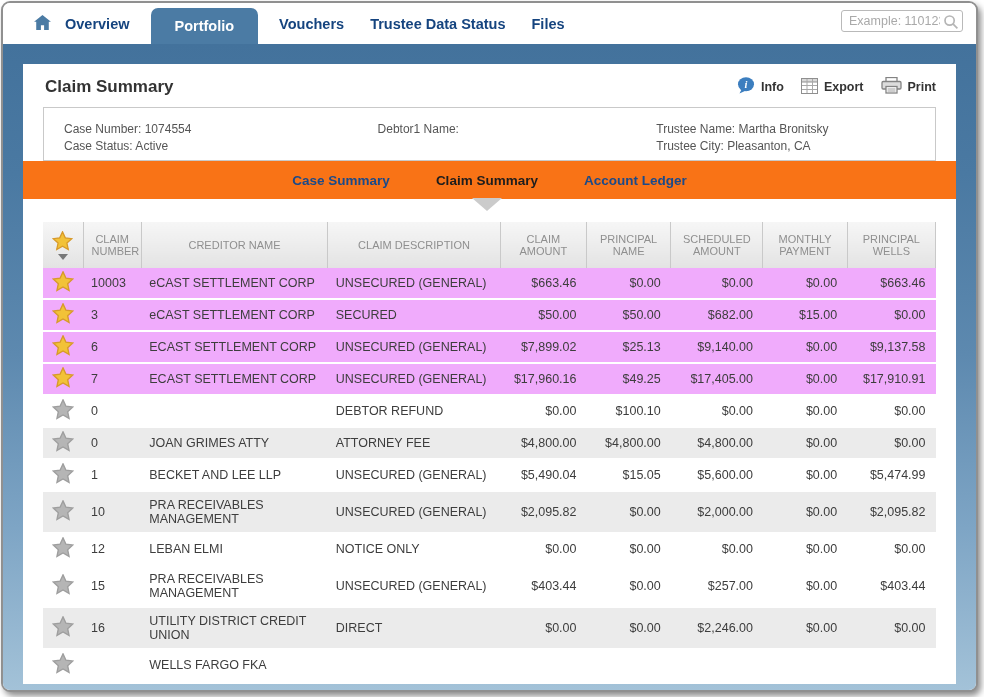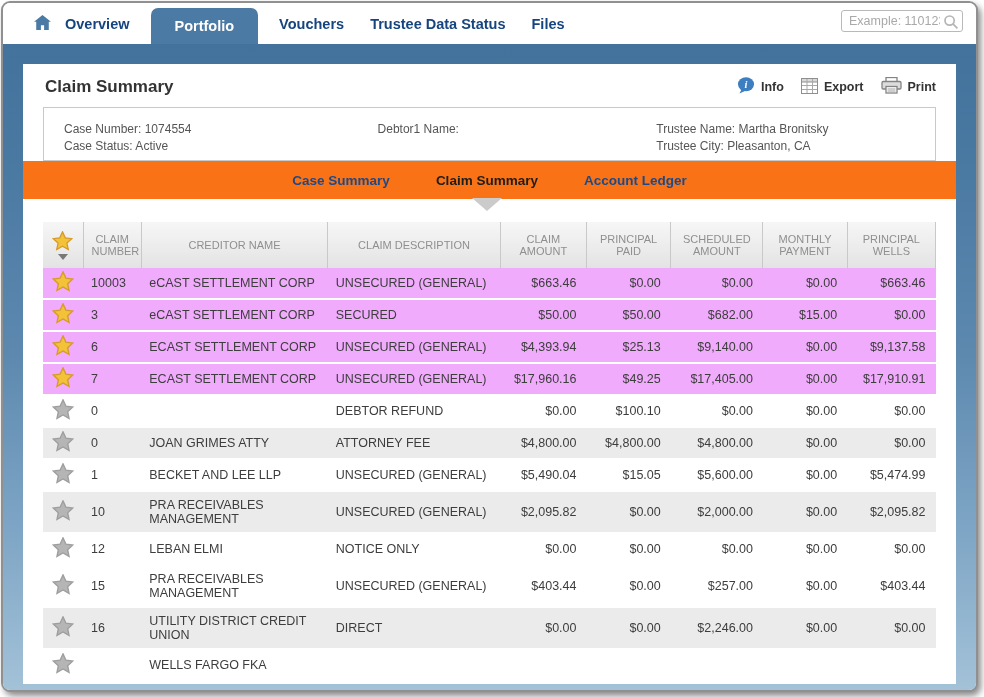--- a/index.html
+++ b/index.html
@@ -188,21 +188,21 @@
                       <path d="M12 1l3.2 6.9 7.5.9-5.6 5.1 1.5 7.4L12 17.5 5.4 21.3l1.5-7.4L1.3 8.8l7.5-.9z" fill="#f2c238" stroke="#d79a2b" stroke-width="1.5"></path>
                     </svg>
                 </span>
                 <span class="sort-caret"></span>
               </span>
             </th>
             <th>CLAIM NUMBER</th>
             <th>CREDITOR NAME</th>
             <th>CLAIM DESCRIPTION</th>
             <th>CLAIM AMOUNT</th>
-            <th>PRINCIPAL PAID</th>
+            <th>PRINCIPAL NAME</th>
             <th>SCHEDULED AMOUNT</th>
             <th>MONTHLY PAYMENT</th>
             <th>PRINCIPAL WELLS</th>
           </tr>
         </thead>
         <tbody id="rows">
             <tr class="hl">
               <td class="star-cell"><svg width="22" height="21" viewBox="0 0 24 23">
                   <path d="M12 1l3.2 6.9 7.5.9-5.6 5.1 1.5 7.4L12 17.5 5.4 21.3l1.5-7.4L1.3 8.8l7.5-.9z" fill="#f2c238" stroke="#d79a2b" stroke-width="1.5"></path>
                 </svg></td>
@@ -228,21 +228,21 @@
               <td class="num">$15.00</td>
               <td class="num">$0.00</td>
             </tr>
             <tr class="hl">
               <td class="star-cell"><svg width="22" height="21" viewBox="0 0 24 23">
                   <path d="M12 1l3.2 6.9 7.5.9-5.6 5.1 1.5 7.4L12 17.5 5.4 21.3l1.5-7.4L1.3 8.8l7.5-.9z" fill="#f2c238" stroke="#d79a2b" stroke-width="1.5"></path>
                 </svg></td>
               <td>6</td>
               <td>ECAST SETTLEMENT CORP</td>
               <td>UNSECURED (GENERAL)</td>
-              <td class="num">$4,393.94</td>
+              <td class="num">$7,899.02</td>
               <td class="num">$25.13</td>
               <td class="num">$9,140.00</td>
               <td class="num">$0.00</td>
               <td class="num">$9,137.58</td>
             </tr>
             <tr class="hl">
               <td class="star-cell"><svg width="22" height="21" viewBox="0 0 24 23">
                   <path d="M12 1l3.2 6.9 7.5.9-5.6 5.1 1.5 7.4L12 17.5 5.4 21.3l1.5-7.4L1.3 8.8l7.5-.9z" fill="#f2c238" stroke="#d79a2b" stroke-width="1.5"></path>
                 </svg></td>
               <td>7</td>

